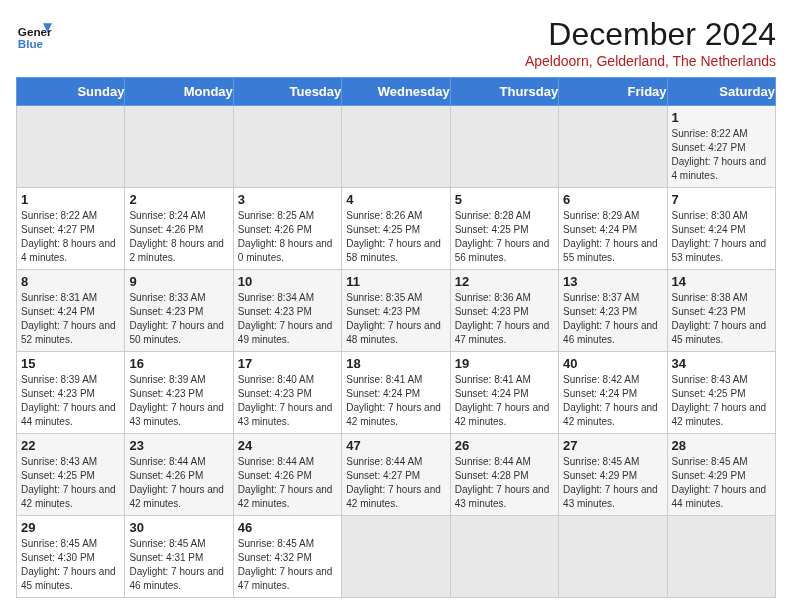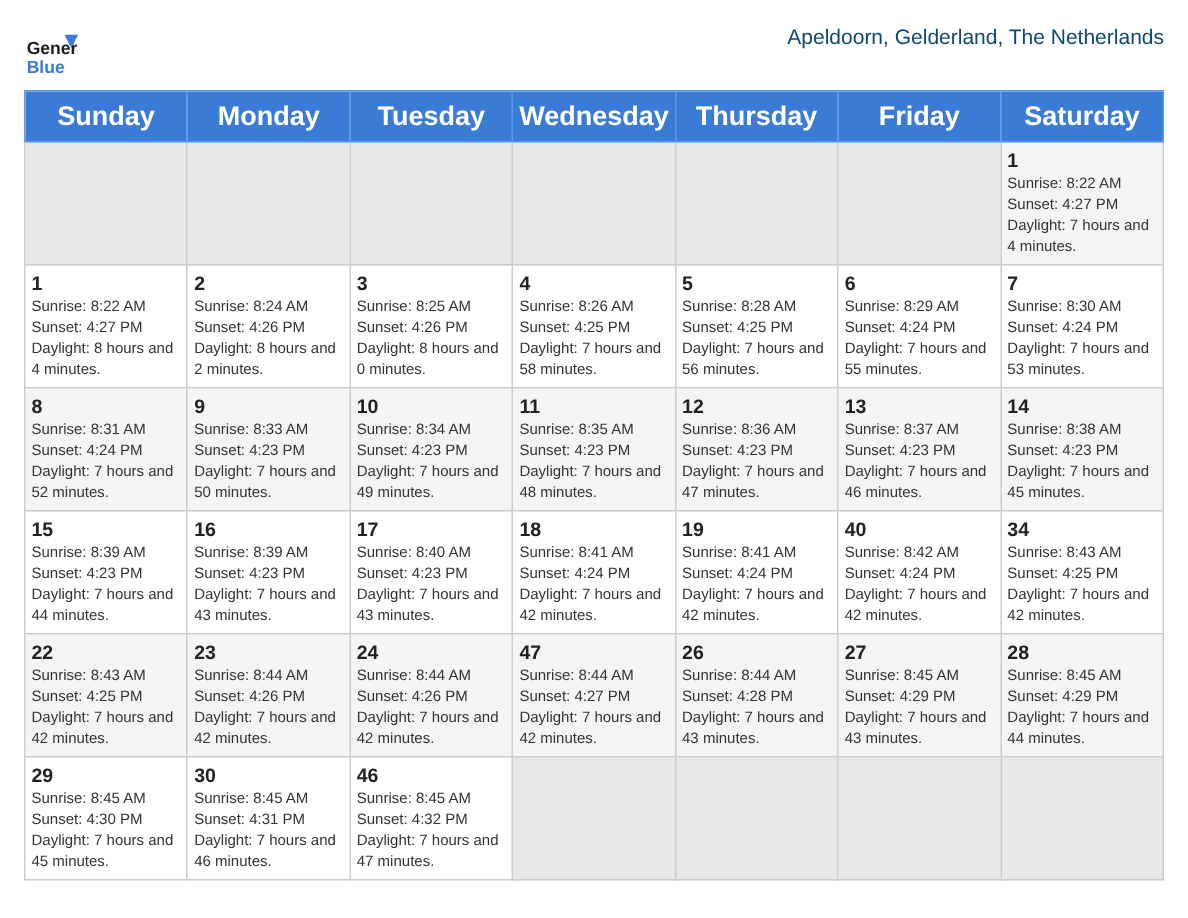--- a/index.html
+++ b/index.html
@@ -28,34 +28,34 @@
     .title-block {
       text-align: right;
     }
     .month-title {
       font-size: 32px;
       font-weight: normal;
       color: #1a1a1a;
     }
     .subtitle {
       font-size: 14px;
-      color: #0c4a6e;
+      color: #b91c1c;
     }
     table {
       width: 100%;
       border-collapse: collapse;
       table-layout: fixed;
     }
     thead tr th {
       background: #3a7bd5;
       color: #fff;
-      font-size: 18px;
+      font-size: 13px;
       font-weight: bold;
       padding: 6px 0;
-      text-align: center;
+      text-align: right;
       border: 1px solid #5a9be5;
     }
     tbody tr td {
       vertical-align: top;
       padding: 4px 4px;
       border: 1px solid #ccc;
       font-size: 10.5px;
       color: #222;
       background: #fff;
       height: 78px;
@@ -83,20 +83,21 @@
 
 <div class="header">
   <div class="logo">
     <svg class="logo-icon" viewBox="0 0 40 40">
       <text x="2" y="22" font-size="13" font-weight="bold" fill="#1a1a1a">General</text>
       <text x="2" y="36" font-size="13" font-weight="bold" fill="#3a7bd5">Blue</text>
       <polygon points="30,8 40,8 35,18" fill="#3a7bd5"></polygon>
     </svg>
   </div>
   <div class="title-block">
+    <div class="month-title">December 2024</div>
     <div class="subtitle">Apeldoorn, Gelderland, The Netherlands</div>
   </div>
 </div>
 
 <table>
   <thead>
     <tr>
     <th>Sunday</th>
         <th>Monday</th>
         <th>Tuesday</th>

